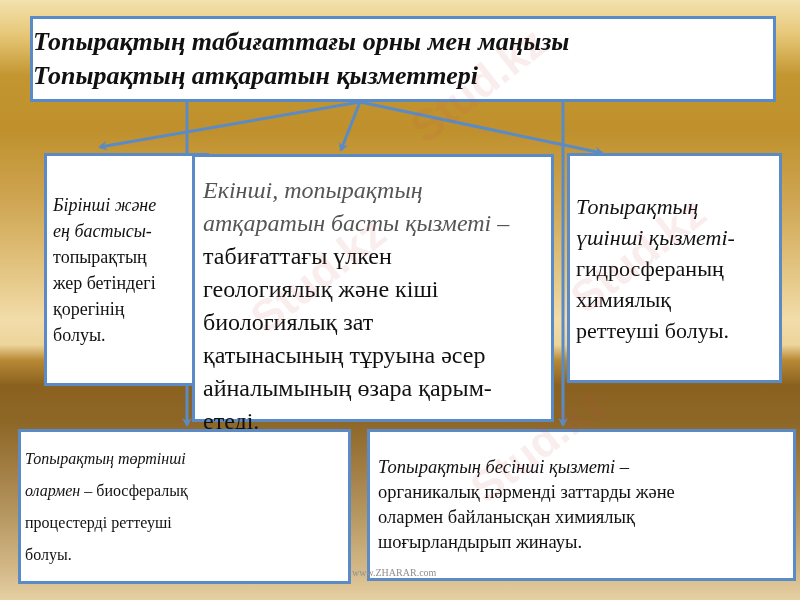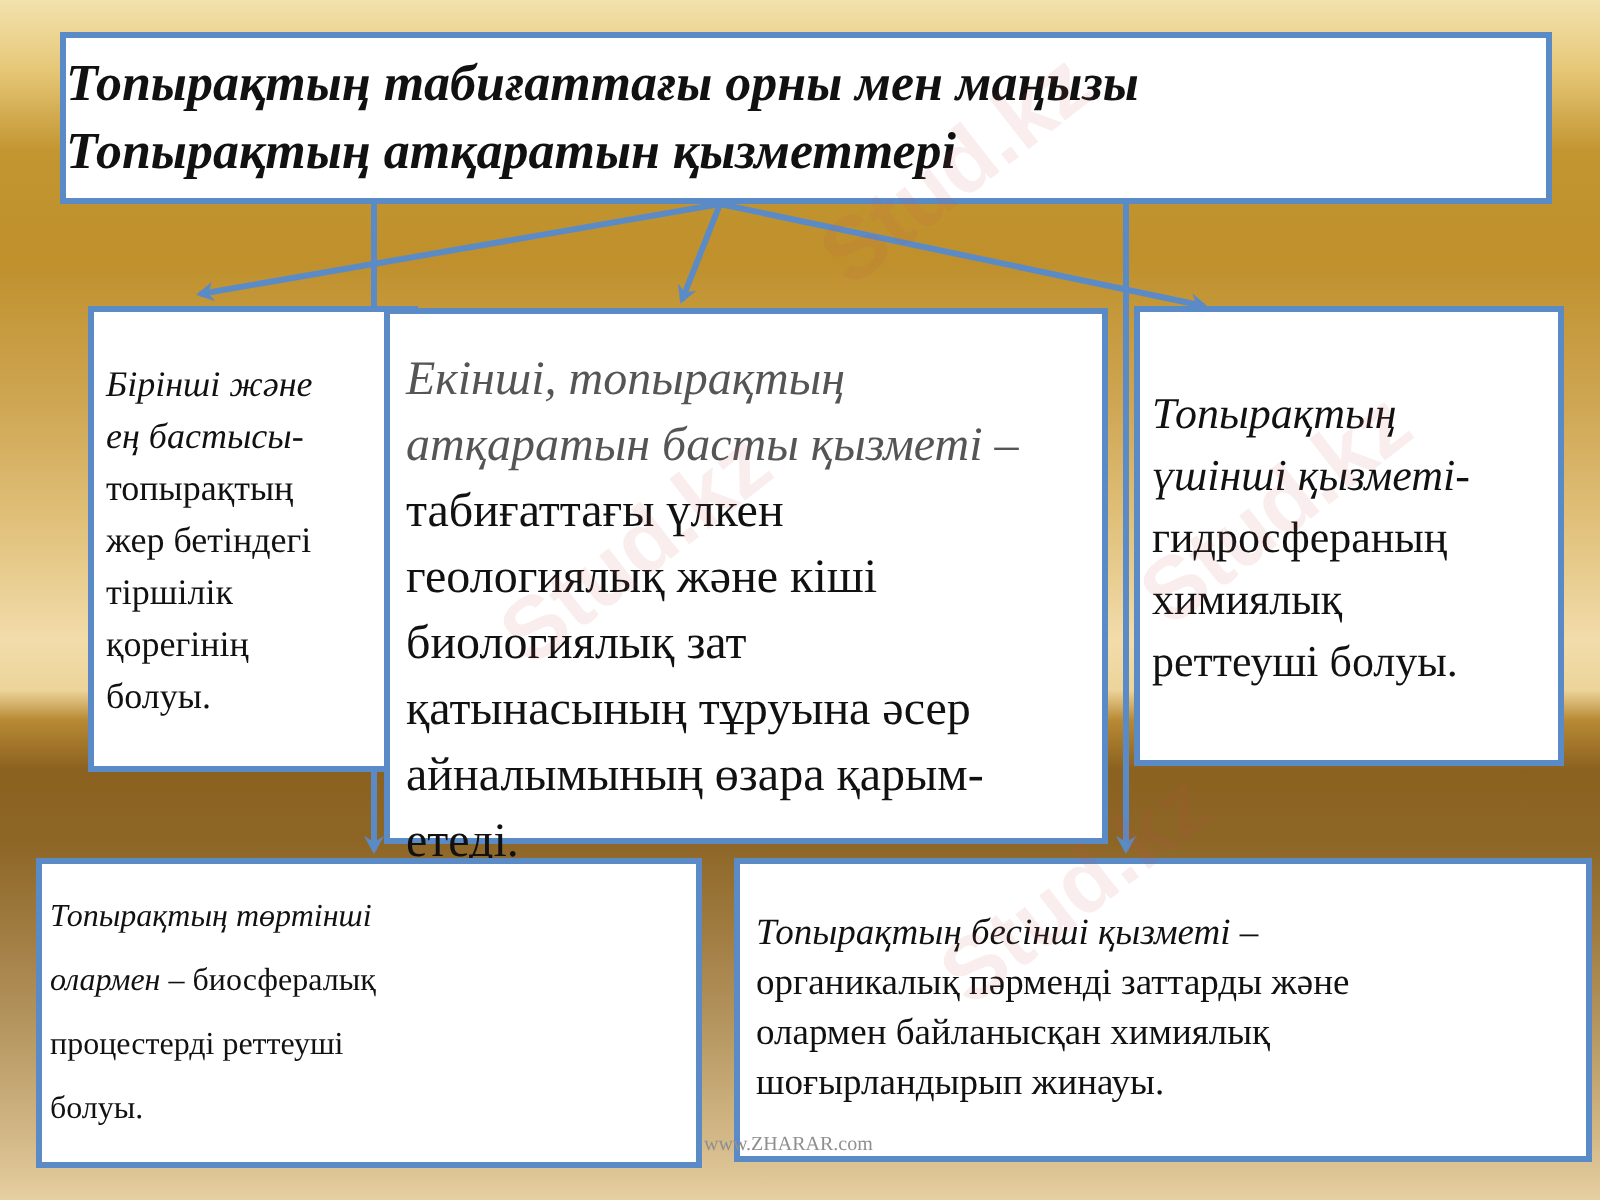--- a/index.html
+++ b/index.html
@@ -69,21 +69,20 @@
     <div>Топырақтың атқаратын қызметтері</div>
   </div>
 </div>
 
 <div class="box" id="box-first">
   <div class="inner">
     <div class="it">Бірінші және</div>
     <div class="it">ең бастысы-</div>
     <div>топырақтың</div>
     <div>жер бетіндегі</div>
-    <div>тіршілік</div>
     <div>қорегінің</div>
     <div>болуы.</div>
   </div>
 </div>
 
 <div class="box" id="box-second">
   <div class="inner">
     <div class="it gray">Екінші, топырақтың</div>
     <div class="it gray">атқаратын басты қызметі –</div>
     <div>табиғаттағы үлкен</div>

